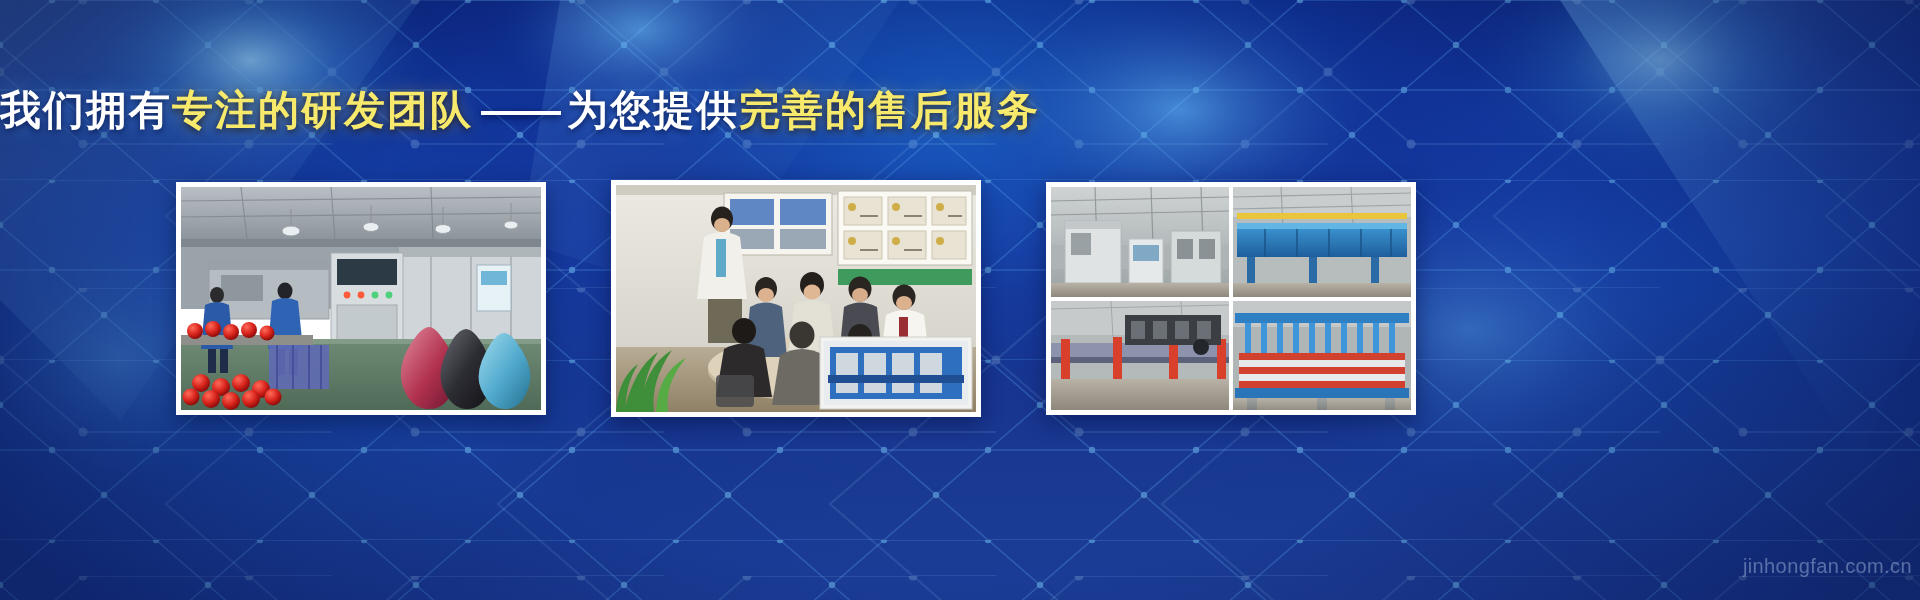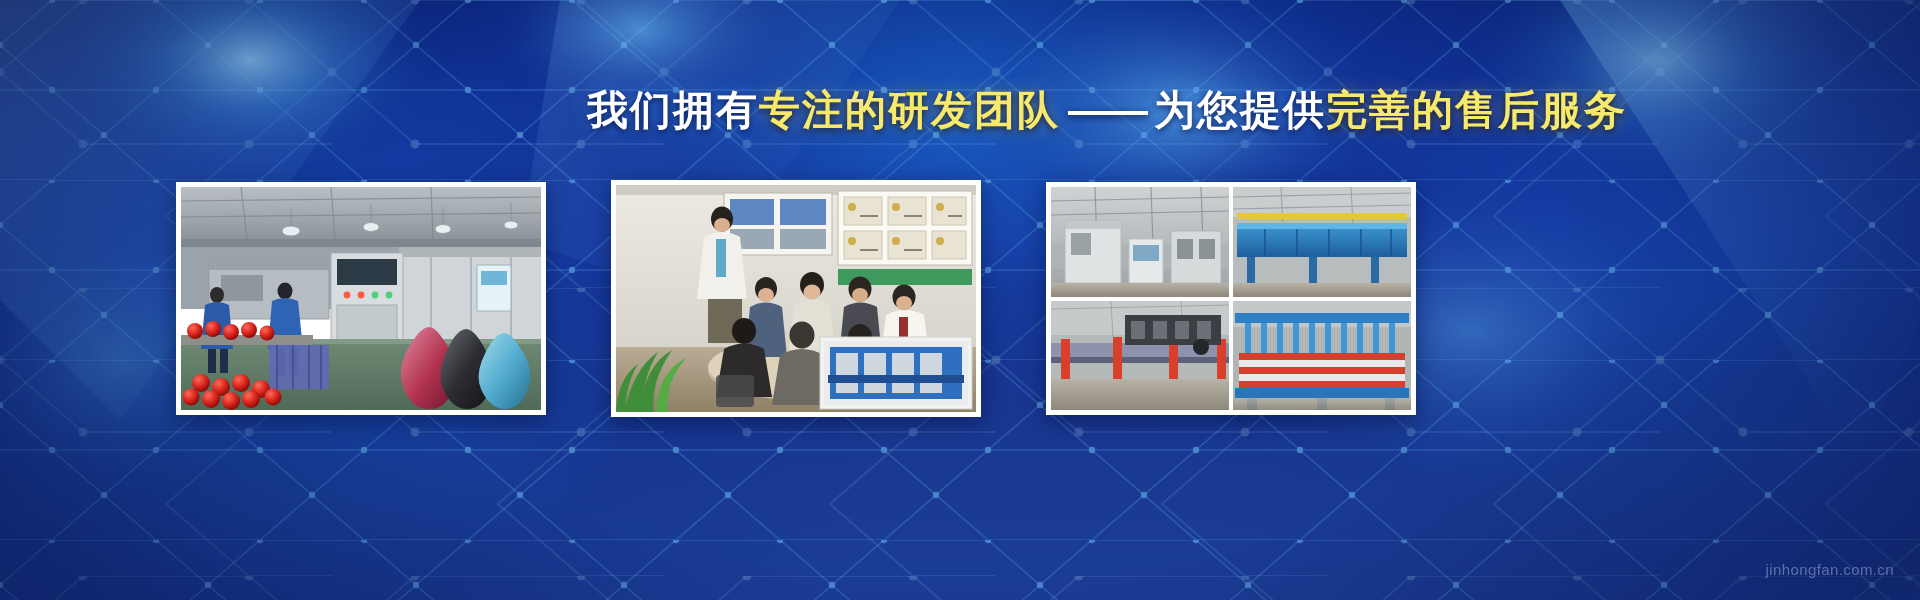--- a/index.html
+++ b/index.html
@@ -25,21 +25,21 @@
   .vig {
     position: absolute; inset: 0; pointer-events: none;
     background:
       radial-gradient(ellipse 1100px 560px at 50% 45%, rgba(0,0,0,0) 55%, rgba(4,12,60,0.45) 100%);
   }
 
   
   #headline {
     position: absolute;
     top: 84px; left: 0; width: 1627px;
-    text-align: right;
+    text-align: left;
     font-size: 41px;
     line-height: 52px;
     font-weight: 700;
     letter-spacing: 2px;
     white-space: nowrap;
     z-index: 6;
   }
   #headline .w { color: #ffffff; text-shadow: 0 2px 7px rgba(0,10,60,0.85), 0 0 18px rgba(80,160,255,0.55); }
   #headline .y { color: #f6e96b; text-shadow: 0 2px 7px rgba(20,10,0,0.75), 0 0 18px rgba(255,220,80,0.35); }
   #headline .dash {
@@ -68,23 +68,23 @@
     position: relative;
     display: block;
   }
   #card-factory { left: 176px; top: 0; width: 370px; height: 233px; }
   #card-meeting { left: 611px; top: -2px; width: 370px; height: 237px; }
   #card-line    { left: 1046px; top: 0; width: 370px; height: 233px; }
 
   
   #watermark {
     position: absolute;
-    right: 26px; bottom: 22px;
+    right: 8px; bottom: 22px;
     color: rgba(190,210,245,0.42);
-    font-size: 15px;
+    font-size: 20px;
     letter-spacing: 0.4px;
     z-index: 7;
   }
 </style>
 </head>
 <body>
 
 <div id="banner">
 
   <svg id="hexlayer" viewBox="0 0 1920 600" preserveAspectRatio="none">

